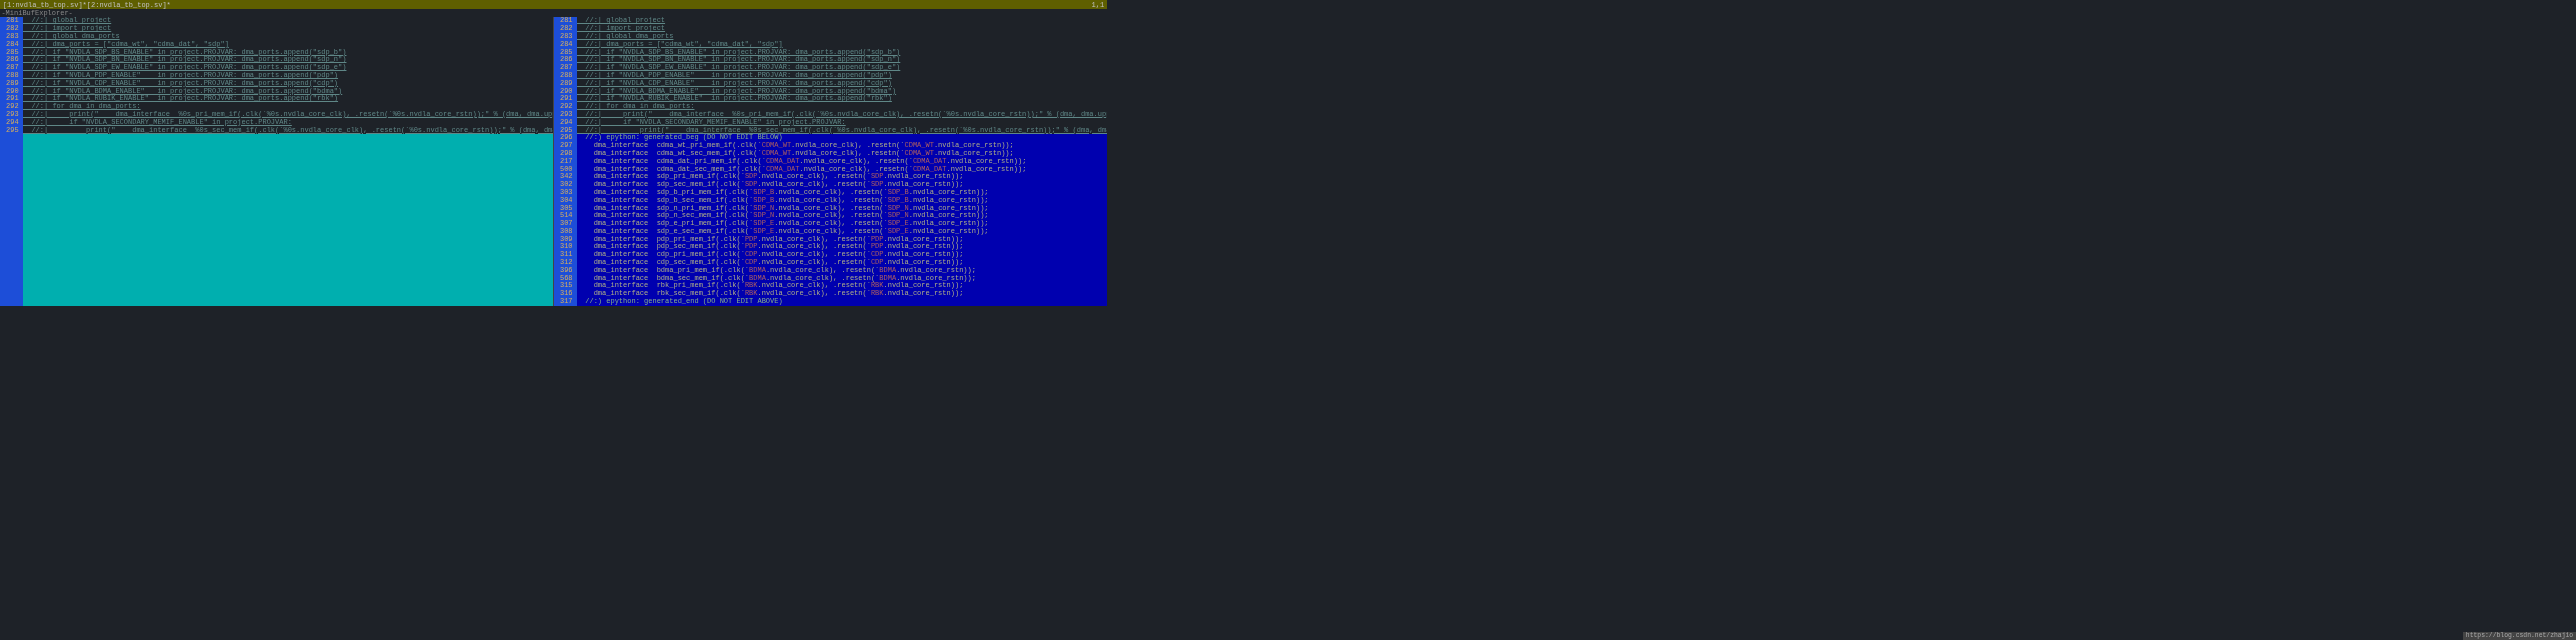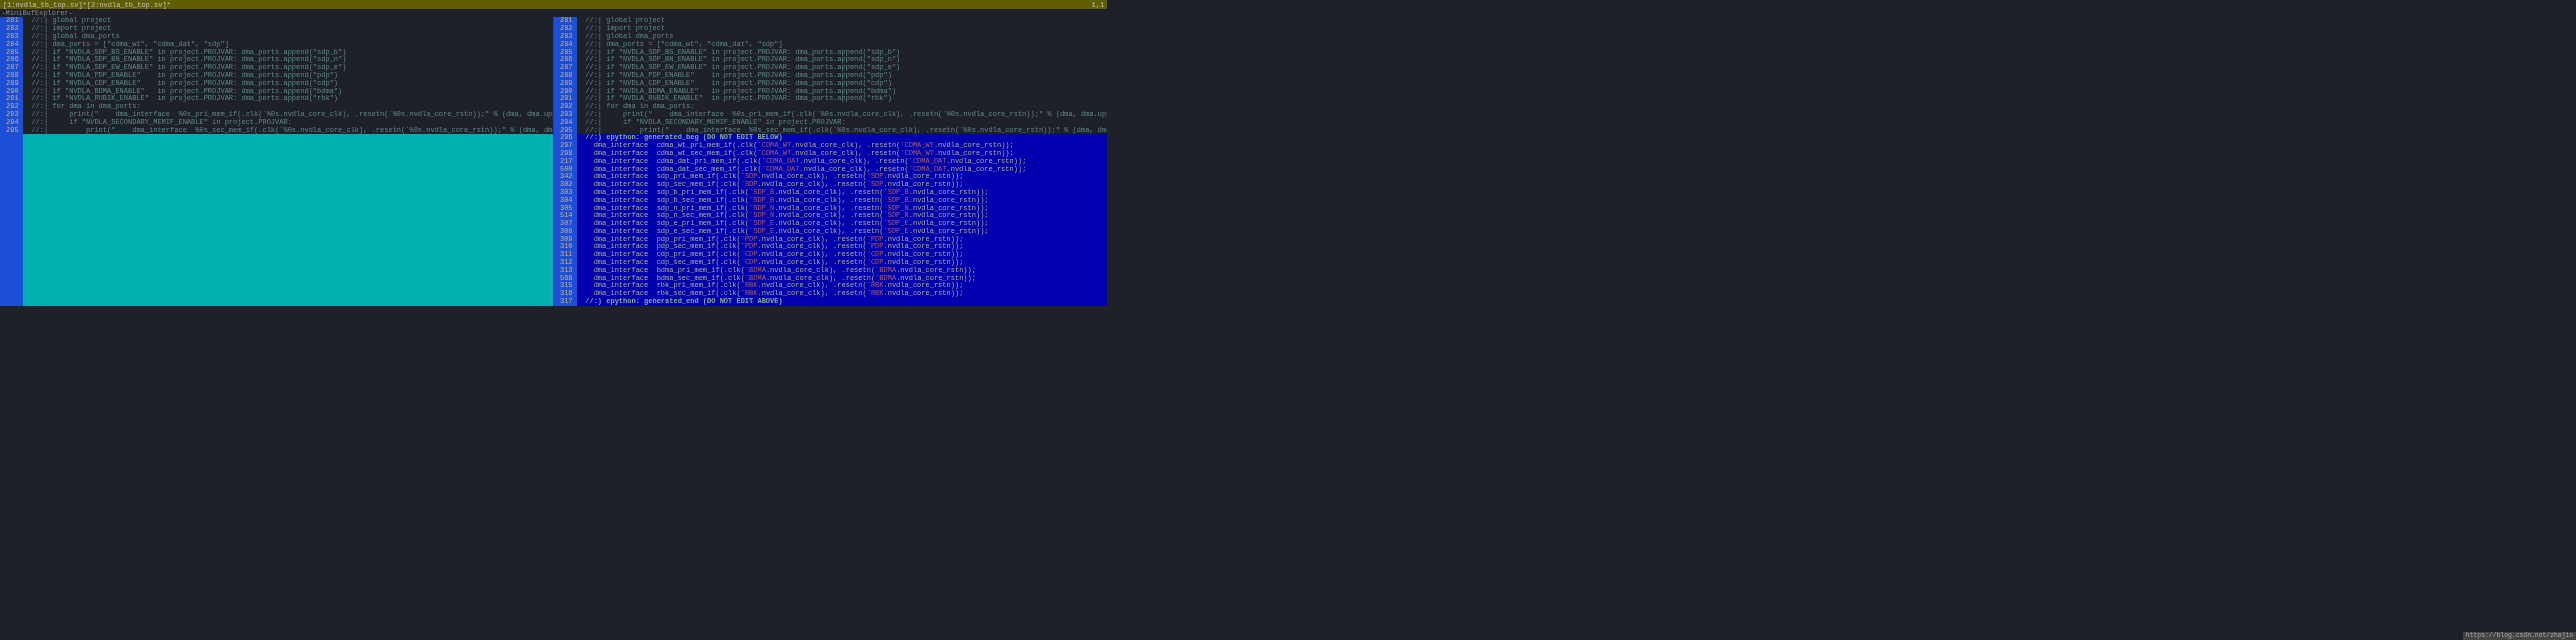--- a/index.html
+++ b/index.html
@@ -41,24 +41,24 @@
       user-select: none;
       min-width: 23px;
     }
     .gutter .ln { display: block; height: 7.8px; line-height: 7.8px; }
     .code {
       flex: 1;
       white-space: pre;
       overflow: hidden;
     }
     .code .line { display: block; height: 7.8px; line-height: 7.8px; }
-    .comment { color: #5f8787; }
+    .comment { color: #5f8787; text-decoration: underline; }
     .cyan-hl { background: #00afaf; color: #00afaf; display: block; height: 7.8px; }
     .blue-hl { background: #0000af; }
-    .gen-line { color: #87af87; font-weight: bold; }
+    .gen-line { color: #87af87; }
     .keyword { color: #af5f5f; }
     .normal { color: #afaf87; margin-top: 8px; }
     .divider { width: 0.7px; background: #444; }
     .statusbar {
       background: #444;
       color: #aaa;
       font-size: 6.4px;
       padding: 0.7px 2.8px;
       position: fixed;
       bottom: 0;
@@ -145,21 +145,21 @@
         <span class="ln">303</span>
         <span class="ln">304</span>
         <span class="ln">305</span>
         <span class="ln">514</span>
         <span class="ln">307</span>
         <span class="ln">308</span>
         <span class="ln">309</span>
         <span class="ln">310</span>
         <span class="ln">311</span>
         <span class="ln">312</span>
-        <span class="ln">313</span>
+        <span class="ln">396</span>
         <span class="ln">568</span>
         <span class="ln">315</span>
         <span class="ln">316</span>
         <span class="ln">317</span>
       </div>
     <div class="code" id="code-right"><span class="line comment">  //:| global project</span><span class="line comment">  //:| import project</span><span class="line comment">  //:| global dma_ports</span><span class="line comment">  //:| dma_ports = ["cdma_wt", "cdma_dat", "sdp"]</span><span class="line comment">  //:| if "NVDLA_SDP_BS_ENABLE" in project.PROJVAR: dma_ports.append("sdp_b")</span><span class="line comment">  //:| if "NVDLA_SDP_BN_ENABLE" in project.PROJVAR: dma_ports.append("sdp_n")</span><span class="line comment">  //:| if "NVDLA_SDP_EW_ENABLE" in project.PROJVAR: dma_ports.append("sdp_e")</span><span class="line comment">  //:| if "NVDLA_PDP_ENABLE"    in project.PROJVAR: dma_ports.append("pdp")</span><span class="line comment">  //:| if "NVDLA_CDP_ENABLE"    in project.PROJVAR: dma_ports.append("cdp")</span><span class="line comment">  //:| if "NVDLA_BDMA_ENABLE"   in project.PROJVAR: dma_ports.append("bdma")</span><span class="line comment">  //:| if "NVDLA_RUBIK_ENABLE"  in project.PROJVAR: dma_ports.append("rbk")</span><span class="line comment">  //:| for dma in dma_ports:</span><span class="line comment">  //:|     print("    dma_interface  %0s_pri_mem_if(.clk(`%0s.nvdla_core_clk), .resetn(`%0s.nvdla_core_rstn));" % (dma, dma.upper(), dma.upper()))</span><span class="line comment">  //:|     if "NVDLA_SECONDARY_MEMIF_ENABLE" in project.PROJVAR:</span><span class="line comment">  //:|         print("    dma_interface  %0s_sec_mem_if(.clk(`%0s.nvdla_core_clk), .resetn(`%0s.nvdla_core_rstn));" % (dma, dma.upper(), dma.upper()))</span><span class="line blue-hl gen-line">  //:) epython: generated_beg (DO NOT EDIT BELOW)</span><span class="line blue-hl"><span class="normal">    dma_interface  cdma_wt_pri_mem_if(.clk(`</span><span class="keyword">CDMA_WT</span><span class="normal">.nvdla_core_clk), .resetn(`</span><span class="keyword">CDMA_WT</span><span class="normal">.nvdla_core_rstn));</span></span><span class="line blue-hl"><span class="normal">    dma_interface  cdma_wt_sec_mem_if(.clk(`</span><span class="keyword">CDMA_WT</span><span class="normal">.nvdla_core_clk), .resetn(`</span><span class="keyword">CDMA_WT</span><span class="normal">.nvdla_core_rstn));</span></span><span class="line blue-hl"><span class="normal">    dma_interface  cdma_dat_pri_mem_if(.clk(`</span><span class="keyword">CDMA_DAT</span><span class="normal">.nvdla_core_clk), .resetn(`</span><span class="keyword">CDMA_DAT</span><span class="normal">.nvdla_core_rstn));</span></span><span class="line blue-hl"><span class="normal">    dma_interface  cdma_dat_sec_mem_if(.clk(`</span><span class="keyword">CDMA_DAT</span><span class="normal">.nvdla_core_clk), .resetn(`</span><span class="keyword">CDMA_DAT</span><span class="normal">.nvdla_core_rstn));</span></span><span class="line blue-hl"><span class="normal">    dma_interface  sdp_pri_mem_if(.clk(`</span><span class="keyword">SDP</span><span class="normal">.nvdla_core_clk), .resetn(`</span><span class="keyword">SDP</span><span class="normal">.nvdla_core_rstn));</span></span><span class="line blue-hl"><span class="normal">    dma_interface  sdp_sec_mem_if(.clk(`</span><span class="keyword">SDP</span><span class="normal">.nvdla_core_clk), .resetn(`</span><span class="keyword">SDP</span><span class="normal">.nvdla_core_rstn));</span></span><span class="line blue-hl"><span class="normal">    dma_interface  sdp_b_pri_mem_if(.clk(`</span><span class="keyword">SDP_B</span><span class="normal">.nvdla_core_clk), .resetn(`</span><span class="keyword">SDP_B</span><span class="normal">.nvdla_core_rstn));</span></span><span class="line blue-hl"><span class="normal">    dma_interface  sdp_b_sec_mem_if(.clk(`</span><span class="keyword">SDP_B</span><span class="normal">.nvdla_core_clk), .resetn(`</span><span class="keyword">SDP_B</span><span class="normal">.nvdla_core_rstn));</span></span><span class="line blue-hl"><span class="normal">    dma_interface  sdp_n_pri_mem_if(.clk(`</span><span class="keyword">SDP_N</span><span class="normal">.nvdla_core_clk), .resetn(`</span><span class="keyword">SDP_N</span><span class="normal">.nvdla_core_rstn));</span></span><span class="line blue-hl"><span class="normal">    dma_interface  sdp_n_sec_mem_if(.clk(`</span><span class="keyword">SDP_N</span><span class="normal">.nvdla_core_clk), .resetn(`</span><span class="keyword">SDP_N</span><span class="normal">.nvdla_core_rstn));</span></span><span class="line blue-hl"><span class="normal">    dma_interface  sdp_e_pri_mem_if(.clk(`</span><span class="keyword">SDP_E</span><span class="normal">.nvdla_core_clk), .resetn(`</span><span class="keyword">SDP_E</span><span class="normal">.nvdla_core_rstn));</span></span><span class="line blue-hl"><span class="normal">    dma_interface  sdp_e_sec_mem_if(.clk(`</span><span class="keyword">SDP_E</span><span class="normal">.nvdla_core_clk), .resetn(`</span><span class="keyword">SDP_E</span><span class="normal">.nvdla_core_rstn));</span></span><span class="line blue-hl"><span class="normal">    dma_interface  pdp_pri_mem_if(.clk(`</span><span class="keyword">PDP</span><span class="normal">.nvdla_core_clk), .resetn(`</span><span class="keyword">PDP</span><span class="normal">.nvdla_core_rstn));</span></span><span class="line blue-hl"><span class="normal">    dma_interface  pdp_sec_mem_if(.clk(`</span><span class="keyword">PDP</span><span class="normal">.nvdla_core_clk), .resetn(`</span><span class="keyword">PDP</span><span class="normal">.nvdla_core_rstn));</span></span><span class="line blue-hl"><span class="normal">    dma_interface  cdp_pri_mem_if(.clk(`</span><span class="keyword">CDP</span><span class="normal">.nvdla_core_clk), .resetn(`</span><span class="keyword">CDP</span><span class="normal">.nvdla_core_rstn));</span></span><span class="line blue-hl"><span class="normal">    dma_interface  cdp_sec_mem_if(.clk(`</span><span class="keyword">CDP</span><span class="normal">.nvdla_core_clk), .resetn(`</span><span class="keyword">CDP</span><span class="normal">.nvdla_core_rstn));</span></span><span class="line blue-hl"><span class="normal">    dma_interface  bdma_pri_mem_if(.clk(`</span><span class="keyword">BDMA</span><span class="normal">.nvdla_core_clk), .resetn(`</span><span class="keyword">BDMA</span><span class="normal">.nvdla_core_rstn));</span></span><span class="line blue-hl"><span class="normal">    dma_interface  bdma_sec_mem_if(.clk(`</span><span class="keyword">BDMA</span><span class="normal">.nvdla_core_clk), .resetn(`</span><span class="keyword">BDMA</span><span class="normal">.nvdla_core_rstn));</span></span><span class="line blue-hl"><span class="normal">    dma_interface  rbk_pri_mem_if(.clk(`</span><span class="keyword">RBK</span><span class="normal">.nvdla_core_clk), .resetn(`</span><span class="keyword">RBK</span><span class="normal">.nvdla_core_rstn));</span></span><span class="line blue-hl"><span class="normal">    dma_interface  rbk_sec_mem_if(.clk(`</span><span class="keyword">RBK</span><span class="normal">.nvdla_core_clk), .resetn(`</span><span class="keyword">RBK</span><span class="normal">.nvdla_core_rstn));</span></span><span class="line blue-hl gen-line">  //:) epython: generated_end (DO NOT EDIT ABOVE)</span></div>
   </div>
 </div>
 
 <div class="statusbar">https://blog.csdn.net/zhajio</div>

